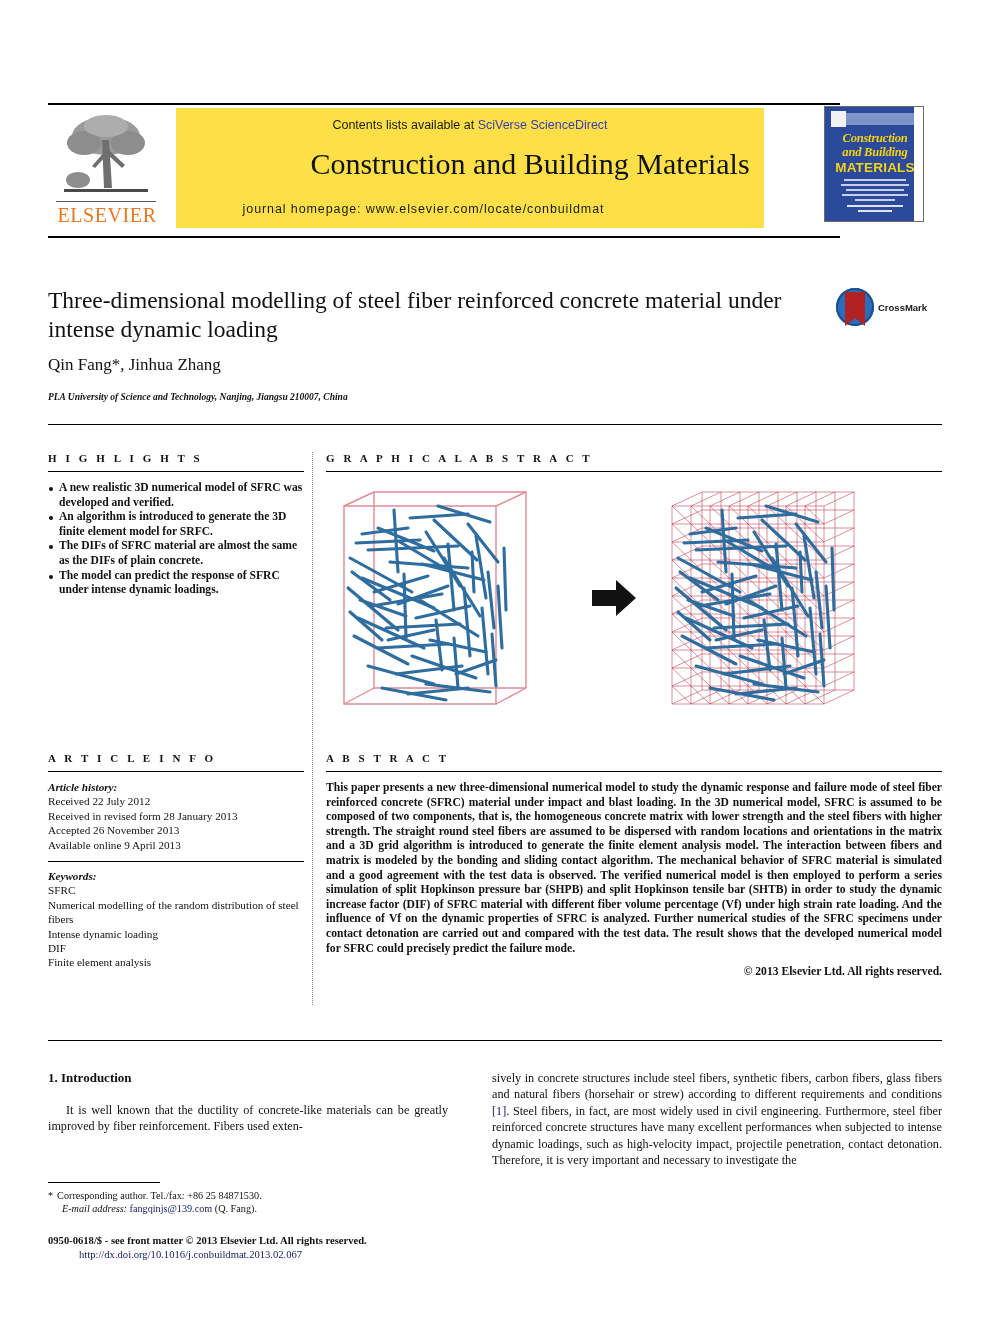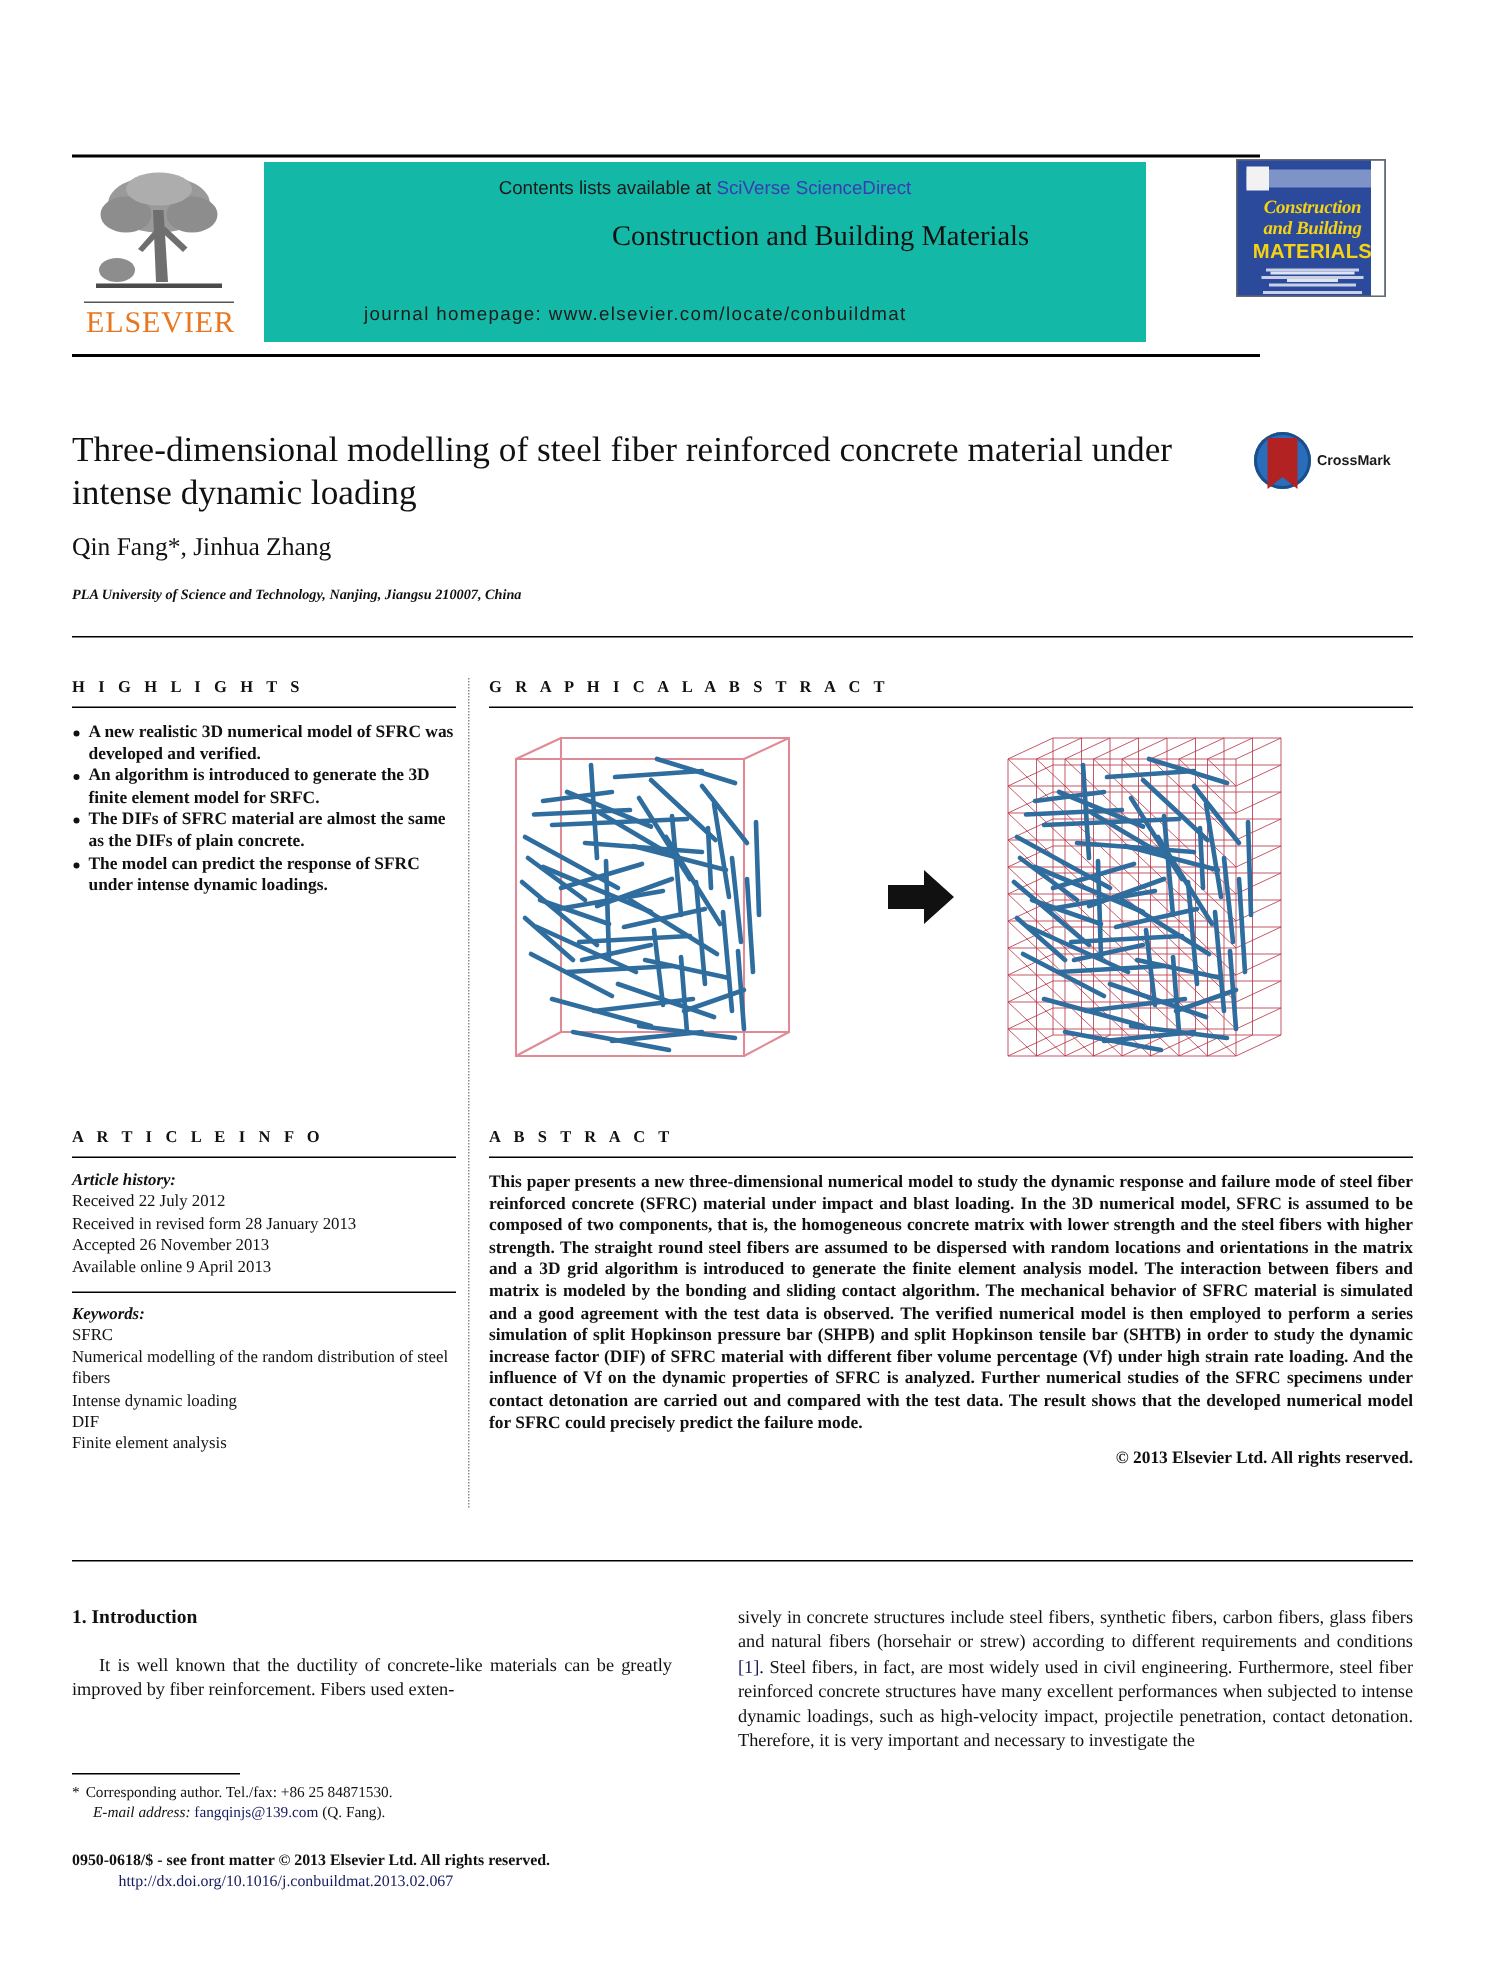--- a/index.html
+++ b/index.html
@@ -75,60 +75,60 @@
     left: 8px; top: 93px;
     width: 100px;
     border-top: 1.6px solid #555;
   }
 
   .banner {
     position: absolute;
     left: 128px; top: 0;
     width: 588px;
     height: 120px;
-    background: #14b8a6;
+    background: #fde047;
   }
   .banner-line1 {
     position: absolute;
     left: 0; top: 10px;
     width: 588px;
     text-align: center;
     font-family: "Liberation Sans", sans-serif;
     font-size: 12.5px;
     color: #1a1a1a;
   }
   .sciencedirect-link {
     color: #3b3bb5;
   }
   .banner-title {
     position: absolute;
-    left: 17px; top: 39px;
+    left: 0; top: 39px;
     width: 708px;
     text-align: center;
     font-family: "Liberation Serif", serif;
-    font-size: 19px;
+    font-size: 30px;
     color: #111;
   }
   .banner-homepage {
     position: absolute;
     left: 0; top: 94px;
     width: 495px;
     text-align: center;
     font-family: "Liberation Sans", sans-serif;
     font-size: 12.5px;
     letter-spacing: 0.9px;
     color: #1a1a1a;
   }
 
   
   .cover {
     position: absolute;
     left: 776px; top: -2px;
     width: 100px;
-    height: 92px;
+    height: 116px;
     background: #2b4a9b;
     border: 1px solid #6b6b6b;
     box-sizing: border-box;
     overflow: hidden;
   }
   .cover-band {
     position: absolute;
     left: 6px; top: 6px;
     width: 88px;
     height: 12px;

